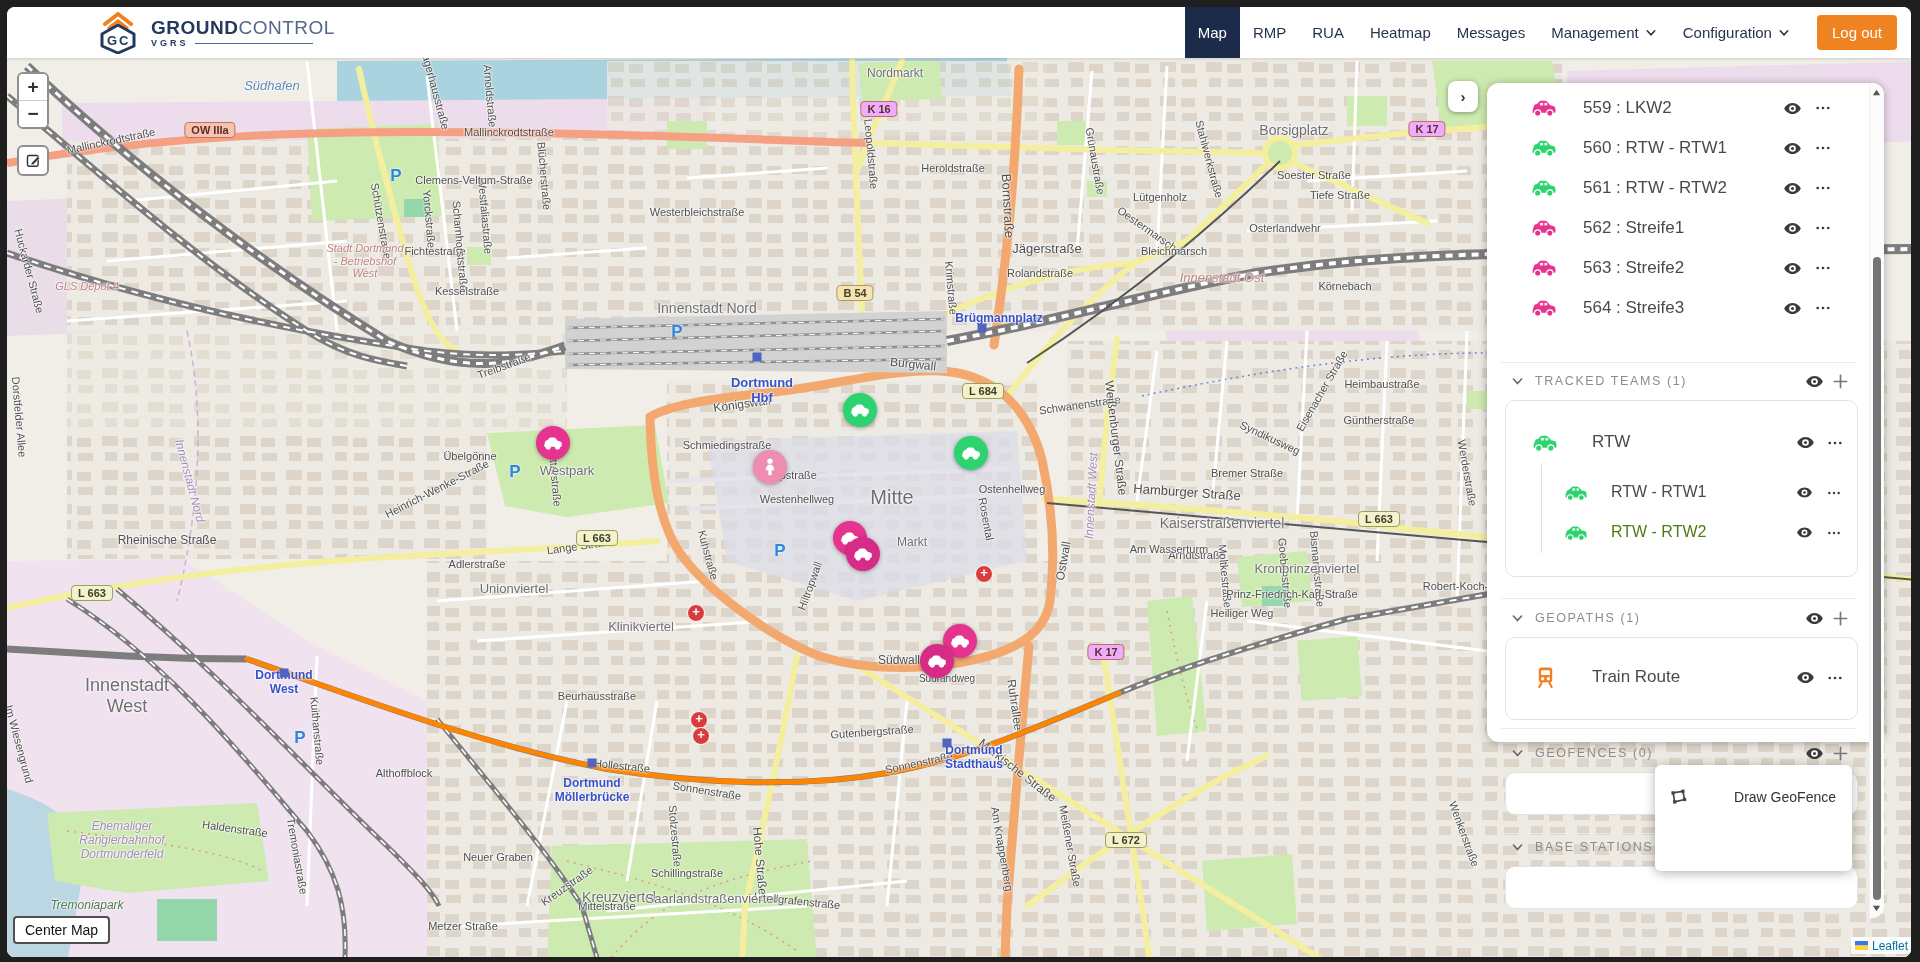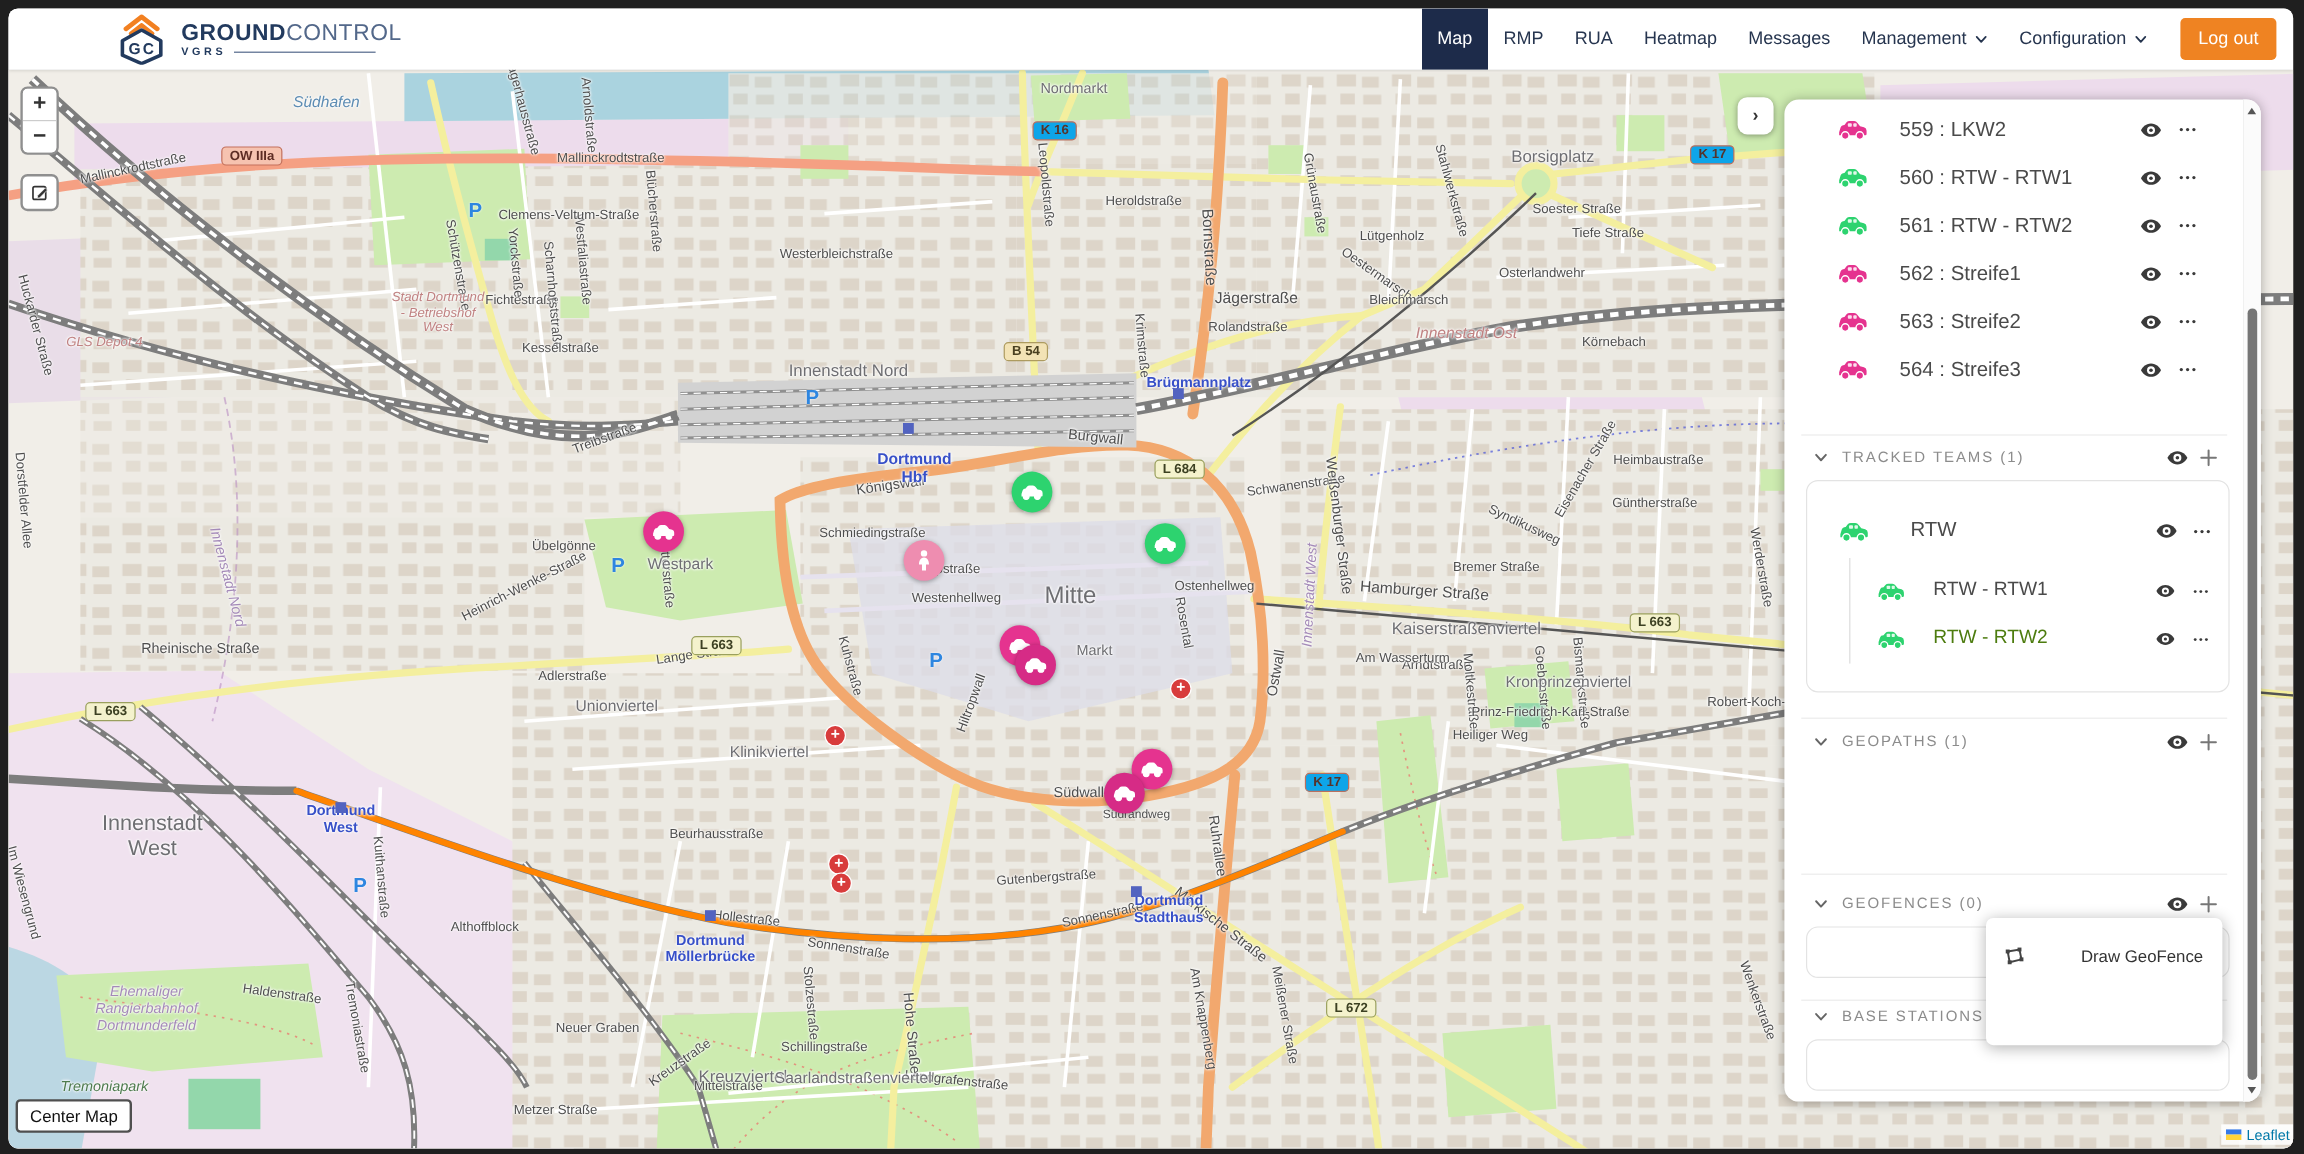--- a/index.html
+++ b/index.html
@@ -28,21 +28,21 @@
     font-size:11px;line-height:1.15;text-shadow:0 0 2px #fff,0 0 2px #fff,0 0 3px #fff;pointer-events:none;}
   .mlabel.place{color:#6e6e72;}
   .mlabel.blue{color:#3850c8;font-weight:700;}
   .mlabel.water{color:#5d8cb3;font-style:italic;}
   .mlabel.salmon{color:#c08282;font-style:italic;}
   .mlabel.purple{color:#a48ab8;font-style:italic;}
   .mlabel.green{color:#4d7a4d;font-style:italic;}
   .badge{position:absolute;transform:translate(-50%,-50%);font-size:11px;font-weight:bold;padding:1px 6px;
     border-radius:4px;border:1.5px solid;white-space:nowrap;pointer-events:none;}
   .badge.l{background:#f4f2cd;border-color:#9aa05e;color:#3c4022;}
-  .badge.k{background:#0ea5e9;border-color:#b9705f;color:#55332b;}
+  .badge.k{background:#f0abfc;border-color:#b9705f;color:#55332b;}
   .badge.b{background:#f3e3b5;border-color:#ad9b5f;color:#4a4020;}
   .badge.trunk{background:#f6c3b0;border-color:#c3715c;color:#5d2c24;}
   .marker{position:absolute;width:34px;height:34px;border-radius:50%;transform:translate(-50%,-50%);
     display:flex;align-items:center;justify-content:center;box-shadow:0 1px 4px rgba(0,0,0,.35);cursor:pointer;}
   .marker svg{width:20px;height:20px;color:#fff;}
   .poi-h{position:absolute;width:16px;height:16px;border-radius:50%;background:#d83c3c;border:1.5px solid #fff;
     color:#fff;font-weight:bold;font-size:13px;line-height:13px;text-align:center;transform:translate(-50%,-50%);}
   .poi-p{position:absolute;color:#2e86e0;font-weight:bold;font-size:17px;transform:translate(-50%,-50%);
     text-shadow:0 0 2px #fff;}
   .poi-s{position:absolute;width:9px;height:9px;background:#5263c0;transform:translate(-50%,-50%);}
@@ -55,21 +55,21 @@
   #centerbtn{position:absolute;left:6px;top:858px;background:#fff;border:2px solid #4f4f4f;border-radius:4px;
     font-size:14px;color:#111;padding:4px 10px;cursor:pointer;z-index:20;font-family:"Liberation Sans",sans-serif;}
   #collapse{position:absolute;left:1441px;top:74px;width:30px;height:31px;background:#fff;border-radius:8px;
     box-shadow:0 1px 5px rgba(0,0,0,.4);display:flex;align-items:center;justify-content:center;font-size:15px;
     font-weight:bold;color:#333;cursor:pointer;z-index:30;}
   #attrib{position:absolute;left:1844px;top:879px;height:17px;background:rgba(255,255,255,.85);display:flex;
     align-items:center;gap:4px;padding:0 4px;z-index:20;}
   #attrib .flag{width:13px;height:9px;display:block;}
   #attrib .txt{font-size:12px;color:#0078A8;}
   
-  #sidebar{position:absolute;left:1480px;top:76px;width:397px;height:835px;background:#fff;border-radius:12px;
+  #sidebar{position:absolute;left:1480px;top:76px;width:397px;height:659px;background:#fff;border-radius:12px;
     box-shadow:0 1px 10px rgba(0,0,0,.3);z-index:40;}
   .srow{position:absolute;left:0;width:383px;height:40px;display:flex;align-items:center;cursor:pointer;}
   .srow .caricon{position:absolute;left:44px;width:26px;height:20px;}
   .srow .slabel{position:absolute;left:96px;font-size:17px;color:#4a4a4a;}
   .rowicons{position:absolute;display:flex;align-items:center;gap:12px;}
   .eye{width:19px;height:19px;color:#3a3a3a;cursor:pointer;}
   .dots{width:18px;height:18px;color:#3a3a3a;cursor:pointer;}
   .divider{position:absolute;left:14px;width:355px;height:1px;background:#ececec;}
   .shead{position:absolute;left:0;width:383px;height:30px;display:flex;align-items:center;}
   .shead .chev{position:absolute;left:24px;width:13px;height:13px;color:#666;cursor:pointer;}
@@ -738,20 +738,34 @@
         </svg>
       <span class="stitle">GEOPATHS (1)</span>
       <svg class="eye" style="left:318px;position:absolute">
           <use href="#i-eye"></use>
         </svg>
       <svg class="plus">
           <use href="#i-plus"></use>
         </svg>
     </div>
 
+    <div class="card" style="top:554px;height:81px">
+      <div style="position:absolute;top:20px;left:0;width:100%;height:40px">
+        <svg style="position:absolute;left:28px;top:8px;width:23px;height:23px;color:#f28021">
+            <use href="#i-train"></use>
+          </svg>
+        <span style="position:absolute;left:86px;top:9px;font-size:17px;color:#4a4a4a">Train Route</span>
+        <svg class="eye" style="position:absolute;left:290px;top:10px">
+            <use href="#i-eye"></use>
+          </svg>
+        <svg class="dots" style="position:absolute;left:320px;top:11px">
+            <use href="#i-dots"></use>
+          </svg>
+      </div>
+    </div>
 
     <div class="divider" style="top:645px"></div>
 
     <div class="shead" style="top:655px">
       <svg class="chev">
           <use href="#i-chev"></use>
         </svg>
       <span class="stitle">GEOFENCES (0)</span>
       <svg class="eye" style="left:318px;position:absolute">
           <use href="#i-eye"></use>

